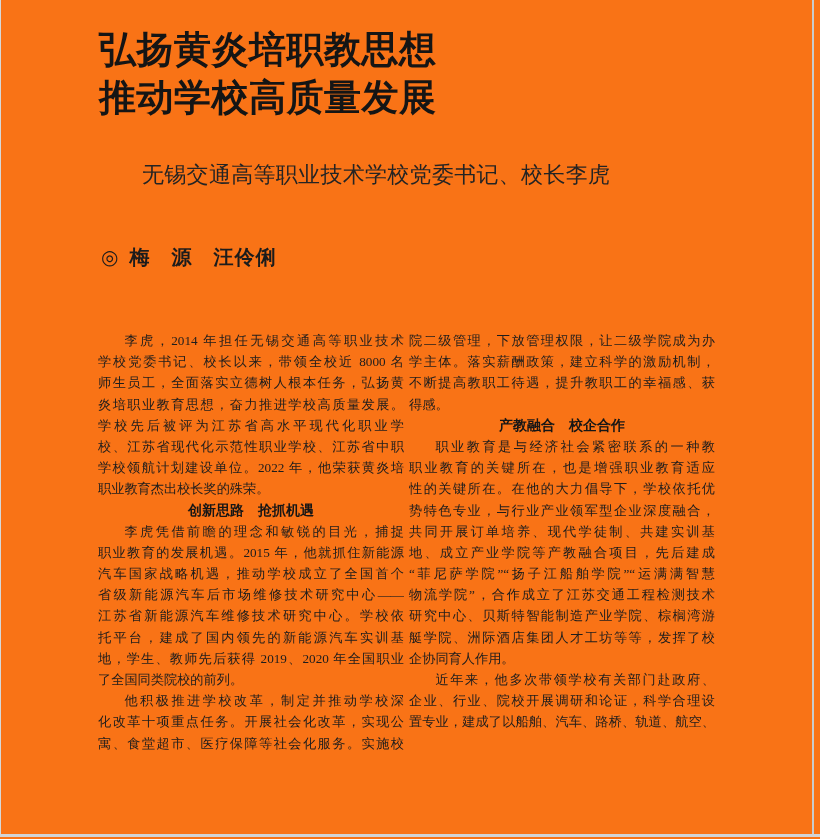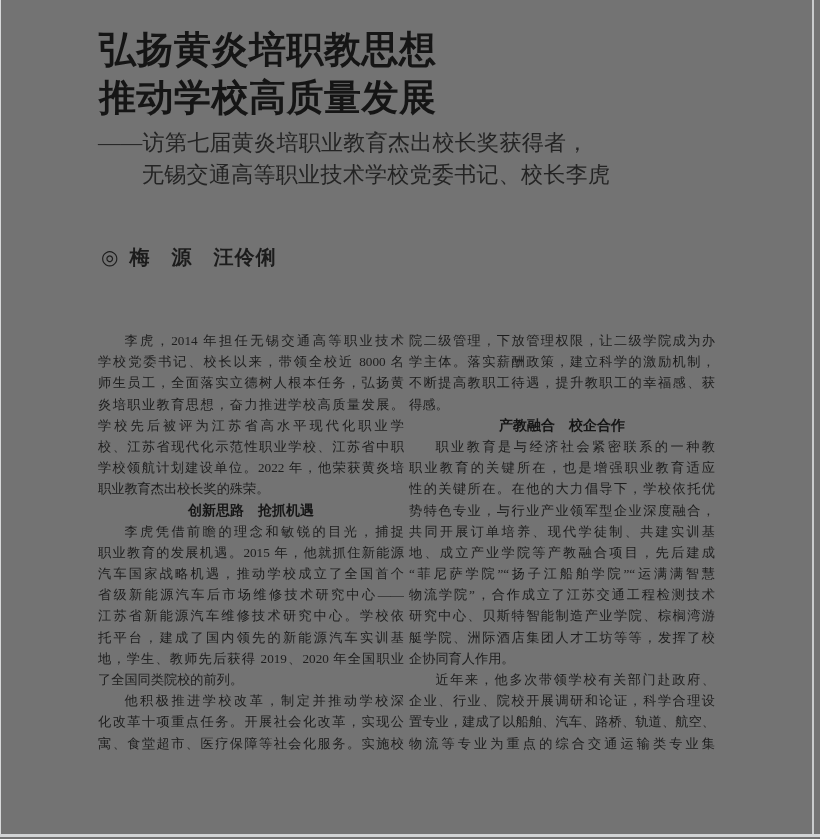--- a/index.html
+++ b/index.html
@@ -4,21 +4,21 @@
 <style>
   html, body { margin: 0; padding: 0; }
   body {
     width: 820px; height: 839px;
     background: #ffffff;
     position: relative;
     overflow: hidden;
     font-family: "Liberation Serif", serif;
     color: #1f1f1f;
   }
-  .page { position: absolute; inset: 0; background: #737373; }
+  .page { position: absolute; inset: 0; background: #f97316; }
 
   
   .edge-left   { position: absolute; left: 0; top: 0; width: 1px; height: 834px; background: #d7d8d9; }
   .edge-right  { position: absolute; left: 812px; top: 0; width: 2px; height: 836px; background: #c9cbcc; }
   .edge-bottom { position: absolute; left: 0; top: 834px; width: 820px; height: 3px; background: #d2d4d5; }
 
   
   .title {
     position: absolute; left: 99px;
     margin: 0;
@@ -83,21 +83,20 @@
   }
 </style>
 </head>
 <body>
 
 <div class="page">
 
   <h1 class="title t1">弘扬黄炎培职教思想</h1>
   <h1 class="title t2">推动学校高质量发展</h1>
 
-  <div class="sub s1">——访第七届黄炎培职业教育杰出校长奖获得者，</div>
   <div class="sub s2">无锡交通高等职业技术学校党委书记、校长李虎</div>
 
   <div class="author">
     <span class="marker">◎</span><span>梅　源　汪伶俐</span>
   </div>
 
   <div class="bodytext">
 
     <div class="col">
       <div class="ln indent">李虎，2014 年担任无锡交通高等职业技术</div>
@@ -135,21 +134,20 @@
       <div class="ln">共同开展订单培养、现代学徒制、共建实训基</div>
       <div class="ln">地、成立产业学院等产教融合项目，先后建成</div>
       <div class="ln">“菲尼萨学院”“扬子江船舶学院”“运满满智慧</div>
       <div class="ln">物流学院”，合作成立了江苏交通工程检测技术</div>
       <div class="ln">研究中心、贝斯特智能制造产业学院、棕榈湾游</div>
       <div class="ln">艇学院、洲际酒店集团人才工坊等等，发挥了校</div>
       <div class="ln end">企协同育人作用。</div>
       <div class="ln indent">近年来，他多次带领学校有关部门赴政府、</div>
       <div class="ln">企业、行业、院校开展调研和论证，科学合理设</div>
       <div class="ln">置专业，建成了以船舶、汽车、路桥、轨道、航空、</div>
-      <div class="ln">物流等专业为重点的综合交通运输类专业集</div>
     </div>
 
   </div>
 
   <div class="edge-left"></div>
   <div class="edge-right"></div>
   <div class="edge-bottom"></div>
 
 </div>
 

